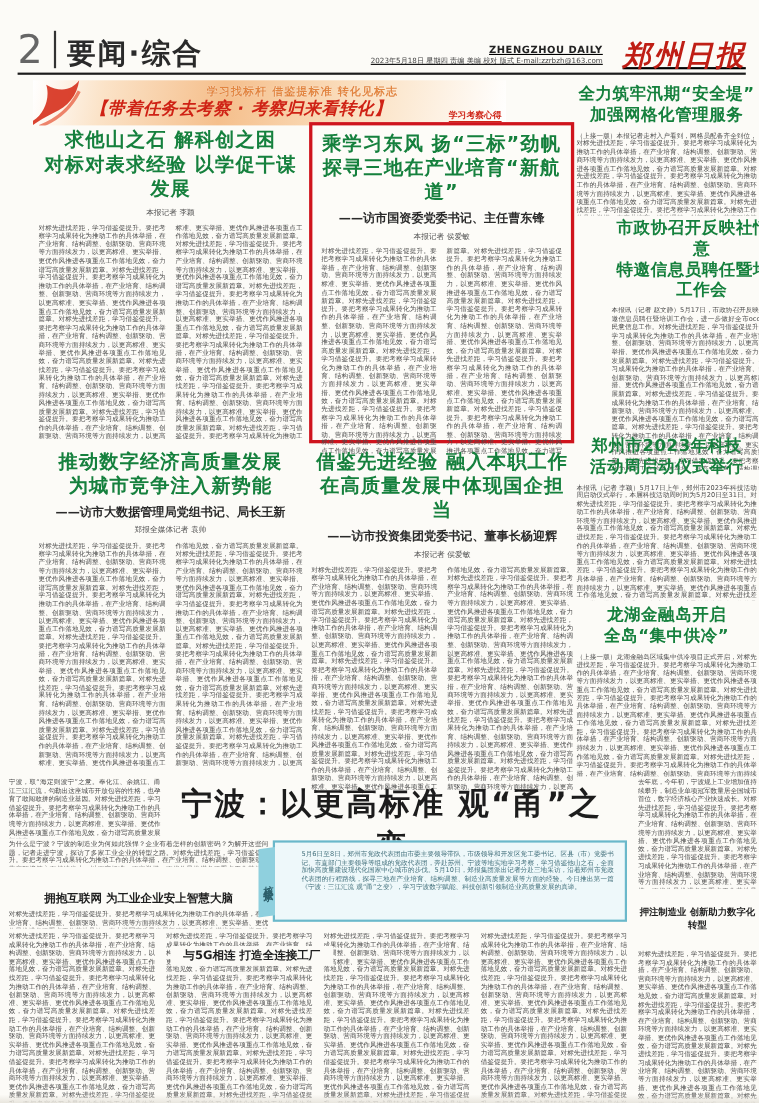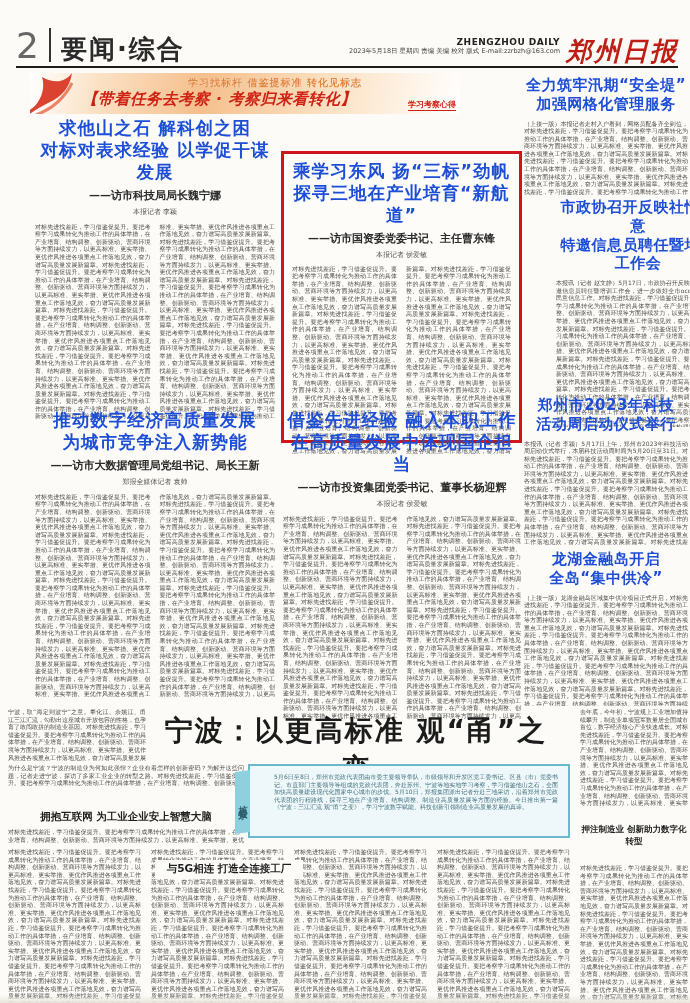--- a/index.html
+++ b/index.html
@@ -2,41 +2,41 @@
 <html><head>
 <meta charset="utf-8">
 <style>
   html,body{margin:0;padding:0;background:#f1efe9;font-family:"DejaVu Sans",sans-serif;}
   .page{position:relative;width:690px;height:1003px;background:#fcfbf7;overflow:hidden;box-shadow:0 3px 6px rgba(0,0,0,.25);}
   
   .hdr{position:absolute;left:16px;top:22px;right:12px;height:42px;display:flex;align-items:flex-end;}
   .pnum{font-size:36px;font-weight:400;color:#666;line-height:36px;letter-spacing:0;}
   .hdr-bar{width:2px;height:34px;background:#333;margin:0 10px 2px 10px;}
   .section{font-size:26px;font-weight:700;color:#2a2a2a;letter-spacing:2px;line-height:30px;}
-  .hdr-right{margin-left:auto;display:flex;align-items:flex-start;gap:6px;}
+  .hdr-right{margin-left:auto;display:flex;align-items:center;gap:18px;text-decoration:underline;}
   .hdr-meta{display:flex;flex-direction:column;align-items:flex-end;line-height:9px;}
   .masthead-en{font-size:9px;font-weight:700;color:#222;letter-spacing:.5px;}
   .dateline{font-size:6.5px;color:#444;white-space:nowrap;}
   .logo{font-family:"DejaVu Serif",serif;font-size:26px;font-weight:700;color:#bf1e15;font-style:italic;letter-spacing:2px;line-height:26px;}
   .rule{position:absolute;left:16px;right:12px;top:66px;height:2px;background:#1c1c1c;}
   
   .banner{position:absolute;left:30px;top:73px;width:430px;height:41px;background:linear-gradient(100deg,#ffffff 0%,#fbe3c8 15%,#f5bf8c 40%,#fbe2c4 70%,#ffffff 100%);overflow:hidden;}
   .banner svg{position:absolute;left:-4px;top:-2px;}
   .banner-tag{position:absolute;left:95px;top:3px;width:300px;text-align:center;font-size:10px;font-weight:700;color:#e2853f;letter-spacing:1px;text-shadow:0 0 1px #fff;}
   .banner-title{position:absolute;left:52px;top:16px;font-size:15.5px;font-weight:700;font-style:italic;color:#cf2215;letter-spacing:.5px;white-space:nowrap;}
   .banner-note{position:absolute;right:4px;top:26px;font-size:8px;font-weight:700;color:#cf2215;border-bottom:1px solid #cf2215;}
   
-  .hl{font-weight:700;color:#1d4ed8;text-align:center;line-height:1.25;}
+  .hl{font-weight:700;color:#15803d;text-align:center;line-height:1.25;}
   .hl-a{font-size:17.5px;letter-spacing:1px;}
   .hl-sub{font-size:11px;font-weight:700;color:#2a2a2a;text-align:center;margin-top:4px;}
   .byline{font-size:7px;color:#555;text-align:center;margin-top:4px;}
   .body-txt{font-size:6px;line-height:7.6px;color:#4c4c4c;text-align:justify;overflow:hidden;}
   .cols2{column-count:2;column-gap:9px;}
   .abs{position:absolute;}
-  .redbox{border:3px solid #cf141d;background:#fdfcf8;padding:7px 8px 5px 8px;box-sizing:border-box;margin-top:40px;}
+  .redbox{border:3px solid #cf141d;background:#fdfcf8;padding:7px 8px 5px 8px;box-sizing:border-box;}
   .hl-r{font-size:15px;letter-spacing:.5px;}
   
   .feat-title{font-size:28px;font-weight:700;color:#1c1c1c;text-align:center;letter-spacing:2px;}
   .feat-byline{font-size:7px;color:#555;text-align:center;margin-top:5px;}
   .corebox{position:absolute;left:248px;top:764px;width:322px;height:74px;border:2px solid #6ab8ca;background:#eef8fa;box-sizing:border-box;padding:7px 10px 5px 24px;}
   .corebox .body-txt{color:#43707c;height:100%;}
   .coretab{position:absolute;left:-15px;top:5px;width:15px;height:62px;background:#8fd0de;transform:skewY(-8deg);display:flex;align-items:center;justify-content:center;}
   .coretab span{writing-mode:vertical-rl;font-size:9px;font-weight:700;color:#2c5f6b;letter-spacing:2px;}
   .subhead{font-weight:700;color:#1e1e1e;text-align:center;}
   .sub-inline{font-size:10.5px;margin:22px 0 4px 0;}
@@ -73,21 +73,20 @@
       <path d="M10 44 C 26 38, 38 28, 46 12" stroke="#e8674a" stroke-width="3" fill="none" opacity="0.8"></path>
     </svg>
     <div class="banner-tag">学习找标杆 借鉴提标准 转化见标志</div>
     <div class="banner-title">【带着任务去考察 · 考察归来看转化】</div>
     <div class="banner-note">学习考察心得</div>
   </div>
 
   <div class="abs" style="left:35px;top:118px;width:240px;">
     <div class="hl hl-a">求他山之石 解科创之困</div>
     <div class="hl hl-a">对标对表求经验 以学促干谋发展</div>
-    <div class="hl-sub">——访市科技局局长魏宁娜</div>
     <div class="byline">本报记者 李颖</div>
     <div class="body-txt cols2" style="height:205px;margin-top:6px;">对标先进找差距，学习借鉴促提升。要把考察学习成果转化为推动工作的具体举措，在产业培育、结构调整、创新驱动、营商环境等方面持续发力，以更高标准、更实举措、更优作风推进各项重点工作落地见效，奋力谱写高质量发展新篇章。对标先进找差距，学习借鉴促提升。要把考察学习成果转化为推动工作的具体举措，在产业培育、结构调整、创新驱动、营商环境等方面持续发力，以更高标准、更实举措、更优作风推进各项重点工作落地见效，奋力谱写高质量发展新篇章。对标先进找差距，学习借鉴促提升。要把考察学习成果转化为推动工作的具体举措，在产业培育、结构调整、创新驱动、营商环境等方面持续发力，以更高标准、更实举措、更优作风推进各项重点工作落地见效，奋力谱写高质量发展新篇章。对标先进找差距，学习借鉴促提升。要把考察学习成果转化为推动工作的具体举措，在产业培育、结构调整、创新驱动、营商环境等方面持续发力，以更高标准、更实举措、更优作风推进各项重点工作落地见效，奋力谱写高质量发展新篇章。对标先进找差距，学习借鉴促提升。要把考察学习成果转化为推动工作的具体举措，在产业培育、结构调整、创新驱动、营商环境等方面持续发力，以更高标准、更实举措、更优作风推进各项重点工作落地见效，奋力谱写高质量发展新篇章。对标先进找差距，学习借鉴促提升。要把考察学习成果转化为推动工作的具体举措，在产业培育、结构调整、创新驱动、营商环境等方面持续发力，以更高标准、更实举措、更优作风推进各项重点工作落地见效，奋力谱写高质量发展新篇章。对标先进找差距，学习借鉴促提升。要把考察学习成果转化为推动工作的具体举措，在产业培育、结构调整、创新驱动、营商环境等方面持续发力，以更高标准、更实举措、更优作风推进各项重点工作落地见效，奋力谱写高质量发展新篇章。对标先进找差距，学习借鉴促提升。要把考察学习成果转化为推动工作的具体举措，在产业培育、结构调整、创新驱动、营商环境等方面持续发力，以更高标准、更实举措、更优作风推进各项重点工作落地见效，奋力谱写高质量发展新篇章。对标先进找差距，学习借鉴促提升。要把考察学习成果转化为推动工作的具体举措，在产业培育、结构调整、创新驱动、营商环境等方面持续发力，以更高标准、更实举措、更优作风推进各项重点工作落地见效，奋力谱写高质量发展新篇章。对标先进找差距，学习借鉴促提升。要把考察学习成果转化为推动工作的具体举措，在产业培育、结构调整、创新驱动、营商环境等方面持续发力，以更高标准、更实举措、更优作风推进各项重点工作落地见效，奋力谱写高质量发展新篇章。对标先进找差距，学习借鉴促提升。要把考察学习成果转化为推动工作的具体举措，在产业培育、结构调整、创新驱动、营商环境等方面持续发力，以更高标准、更实举措、更优作风推进各项重点工作落地见效，奋力谱写高质量发展新篇章。</div>
   </div>
 
   <div class="abs redbox" style="left:281px;top:111px;width:241px;height:292px;">
     <div class="hl hl-a">乘学习东风 扬“三标”劲帆</div>
     <div class="hl hl-a">探寻三地在产业培育“新航道”</div>
     <div class="hl-sub">——访市国资委党委书记、主任曹东锋</div>
     <div class="byline">本报记者 侯爱敏</div>
     <div class="body-txt cols2" style="height:195px;margin-top:5px;">对标先进找差距，学习借鉴促提升。要把考察学习成果转化为推动工作的具体举措，在产业培育、结构调整、创新驱动、营商环境等方面持续发力，以更高标准、更实举措、更优作风推进各项重点工作落地见效，奋力谱写高质量发展新篇章。对标先进找差距，学习借鉴促提升。要把考察学习成果转化为推动工作的具体举措，在产业培育、结构调整、创新驱动、营商环境等方面持续发力，以更高标准、更实举措、更优作风推进各项重点工作落地见效，奋力谱写高质量发展新篇章。对标先进找差距，学习借鉴促提升。要把考察学习成果转化为推动工作的具体举措，在产业培育、结构调整、创新驱动、营商环境等方面持续发力，以更高标准、更实举措、更优作风推进各项重点工作落地见效，奋力谱写高质量发展新篇章。对标先进找差距，学习借鉴促提升。要把考察学习成果转化为推动工作的具体举措，在产业培育、结构调整、创新驱动、营商环境等方面持续发力，以更高标准、更实举措、更优作风推进各项重点工作落地见效，奋力谱写高质量发展新篇章。对标先进找差距，学习借鉴促提升。要把考察学习成果转化为推动工作的具体举措，在产业培育、结构调整、创新驱动、营商环境等方面持续发力，以更高标准、更实举措、更优作风推进各项重点工作落地见效，奋力谱写高质量发展新篇章。对标先进找差距，学习借鉴促提升。要把考察学习成果转化为推动工作的具体举措，在产业培育、结构调整、创新驱动、营商环境等方面持续发力，以更高标准、更实举措、更优作风推进各项重点工作落地见效，奋力谱写高质量发展新篇章。对标先进找差距，学习借鉴促提升。要把考察学习成果转化为推动工作的具体举措，在产业培育、结构调整、创新驱动、营商环境等方面持续发力，以更高标准、更实举措、更优作风推进各项重点工作落地见效，奋力谱写高质量发展新篇章。对标先进找差距，学习借鉴促提升。要把考察学习成果转化为推动工作的具体举措，在产业培育、结构调整、创新驱动、营商环境等方面持续发力，以更高标准、更实举措、更优作风推进各项重点工作落地见效，奋力谱写高质量发展新篇章。对标先进找差距，学习借鉴促提升。要把考察学习成果转化为推动工作的具体举措，在产业培育、结构调整、创新驱动、营商环境等方面持续发力，以更高标准、更实举措、更优作风推进各项重点工作落地见效，奋力谱写高质量发展新篇章。对标先进找差距，学习借鉴促提升。要把考察学习成果转化为推动工作的具体举措，在产业培育、结构调整、创新驱动、营商环境等方面持续发力，以更高标准、更实举措、更优作风推进各项重点工作落地见效，奋力谱写高质量发展新篇章。对标先进找差距，学习借鉴促提升。要把考察学习成果转化为推动工作的具体举措，在产业培育、结构调整、创新驱动、营商环境等方面持续发力，以更高标准、更实举措、更优作风推进各项重点工作落地见效，奋力谱写高质量发展新篇章。</div>

